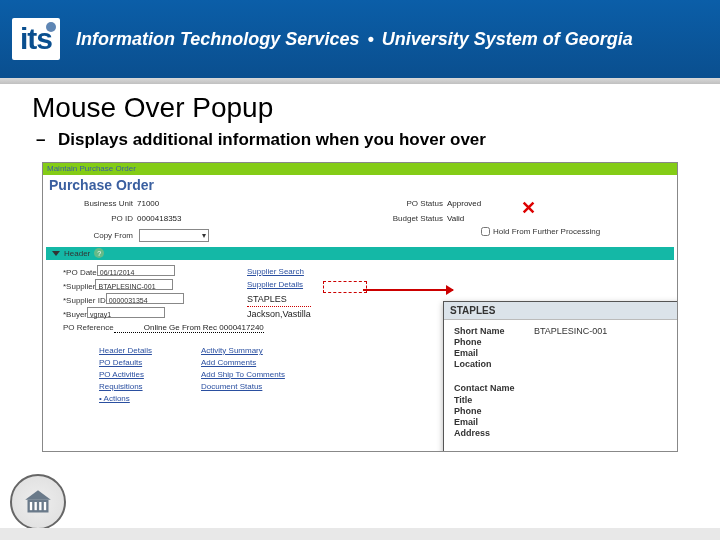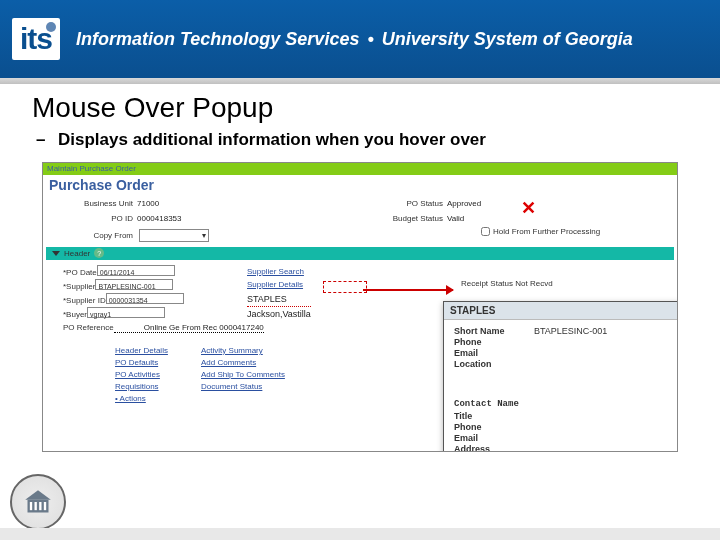--- a/index.html
+++ b/index.html
@@ -40,37 +40,37 @@
   .header-bar { position: absolute; top: 84px; left: 3px; right: 3px; height: 13px; background: #14b8a6; display: flex; align-items: center; padding-left: 6px; font-size: 8px; gap: 4px; }
   .tri { width: 0; height: 0; border-left: 4px solid transparent; border-right: 4px solid transparent; border-top: 5px solid #333; }
 
   .detail-left { position: absolute; top: 102px; left: 20px; line-height: 13px; }
   .detail-left .lbl { width: 68px; }
   .detail-left .val { border-bottom: 1px dotted #000; min-width: 70px; padding-left: 30px; }
   .smallbox { border: 1px solid #888; width: 78px; height: 11px; font-size: 7px; padding-left: 2px; display: inline-block; }
 
   .linkcol1 { position: absolute; top: 102px; left: 204px; line-height: 13px; }
   .linkcol1 a, .linkcol2 a, .linkcol3 a { color: #2a4fa0; font-size: 8px; text-decoration: underline; display: block; }
-  .linkcol2 { position: absolute; top: 182px; left: 72px; line-height: 12px; }
+  .linkcol2 { position: absolute; top: 182px; left: 56px; line-height: 12px; }
   .linkcol3 { position: absolute; top: 182px; left: 158px; line-height: 12px; }
 
   .right-status { position: absolute; top: 102px; left: 380px; line-height: 14px; font-size: 8px; }
   .right-status .lbl2 { display:inline-block; width:90px; text-align:right; }
 
   .underline-box { position: absolute; top: 118px; left: 280px; width: 44px; height: 12px; border: 1px dashed #c00; }
   .arrow { position: absolute; top: 126px; left: 320px; width: 90px; height: 2px; background: #c00; }
   .arrow::after { content: ""; position: absolute; right: -1px; top: -4px; width: 0; height: 0; border-left: 8px solid #c00; border-top: 5px solid transparent; border-bottom: 5px solid transparent; }
 
   
   .popup { position: absolute; top: 138px; left: 400px; width: 270px; height: 166px; background: #fff; border: 1px solid #555; box-shadow: 0 2px 6px rgba(0,0,0,.3); }
   .popup-title { background: #dbe3ea; padding: 3px 6px; font-size: 10px; font-weight: bold; border-bottom: 1px solid #bbb; }
   .popup-body { padding: 6px 10px; font-size: 9px; }
   .popup-body .row { display: flex; margin-bottom: 1px; }
   .popup-body .pl { width: 74px; text-align: left; font-weight: bold; margin-right: 6px; }
-  .contact-hdr { font-weight: bold; margin-top: 30px; margin-bottom: 2px; font-family: Liberation Mono, monospace; }
+  .contact-hdr { font-weight: bold; margin-top: 14px; margin-bottom: 2px; }
 
   
   .seal { position: absolute; left: 10px; bottom: 10px; width: 56px; height: 56px; border: 2px solid #666; border-radius: 50%; display:flex; align-items:center; justify-content:center; background: radial-gradient(#eee,#ddd); }
   .seal svg { width: 28px; height: 28px; }
 
   .foot { position: absolute; bottom: 0; left: 0; right: 0; height: 12px; background: #e8e8e8; }
 </style>
 </head>
 <body>
 
@@ -156,21 +156,20 @@
       <a>• Actions</a>
     </div>
     <div class="linkcol3">
       <a>Activity Summary</a>
       <a>Add Comments</a>
       <a>Add Ship To Comments</a>
       <a>Document Status</a>
     </div>
 
     <div class="right-status">
-      <div style="margin-top:12px;"><span class="lbl2">Receipt Status</span> <span>Not Recvd</span></div>
     </div>
 
     <div class="underline-box"></div>
     <div class="arrow"></div>
 
     <div class="popup">
       <div class="popup-title">STAPLES</div>
       <div class="popup-body">
         <div class="row">
             <span class="pl">Short Name</span>

